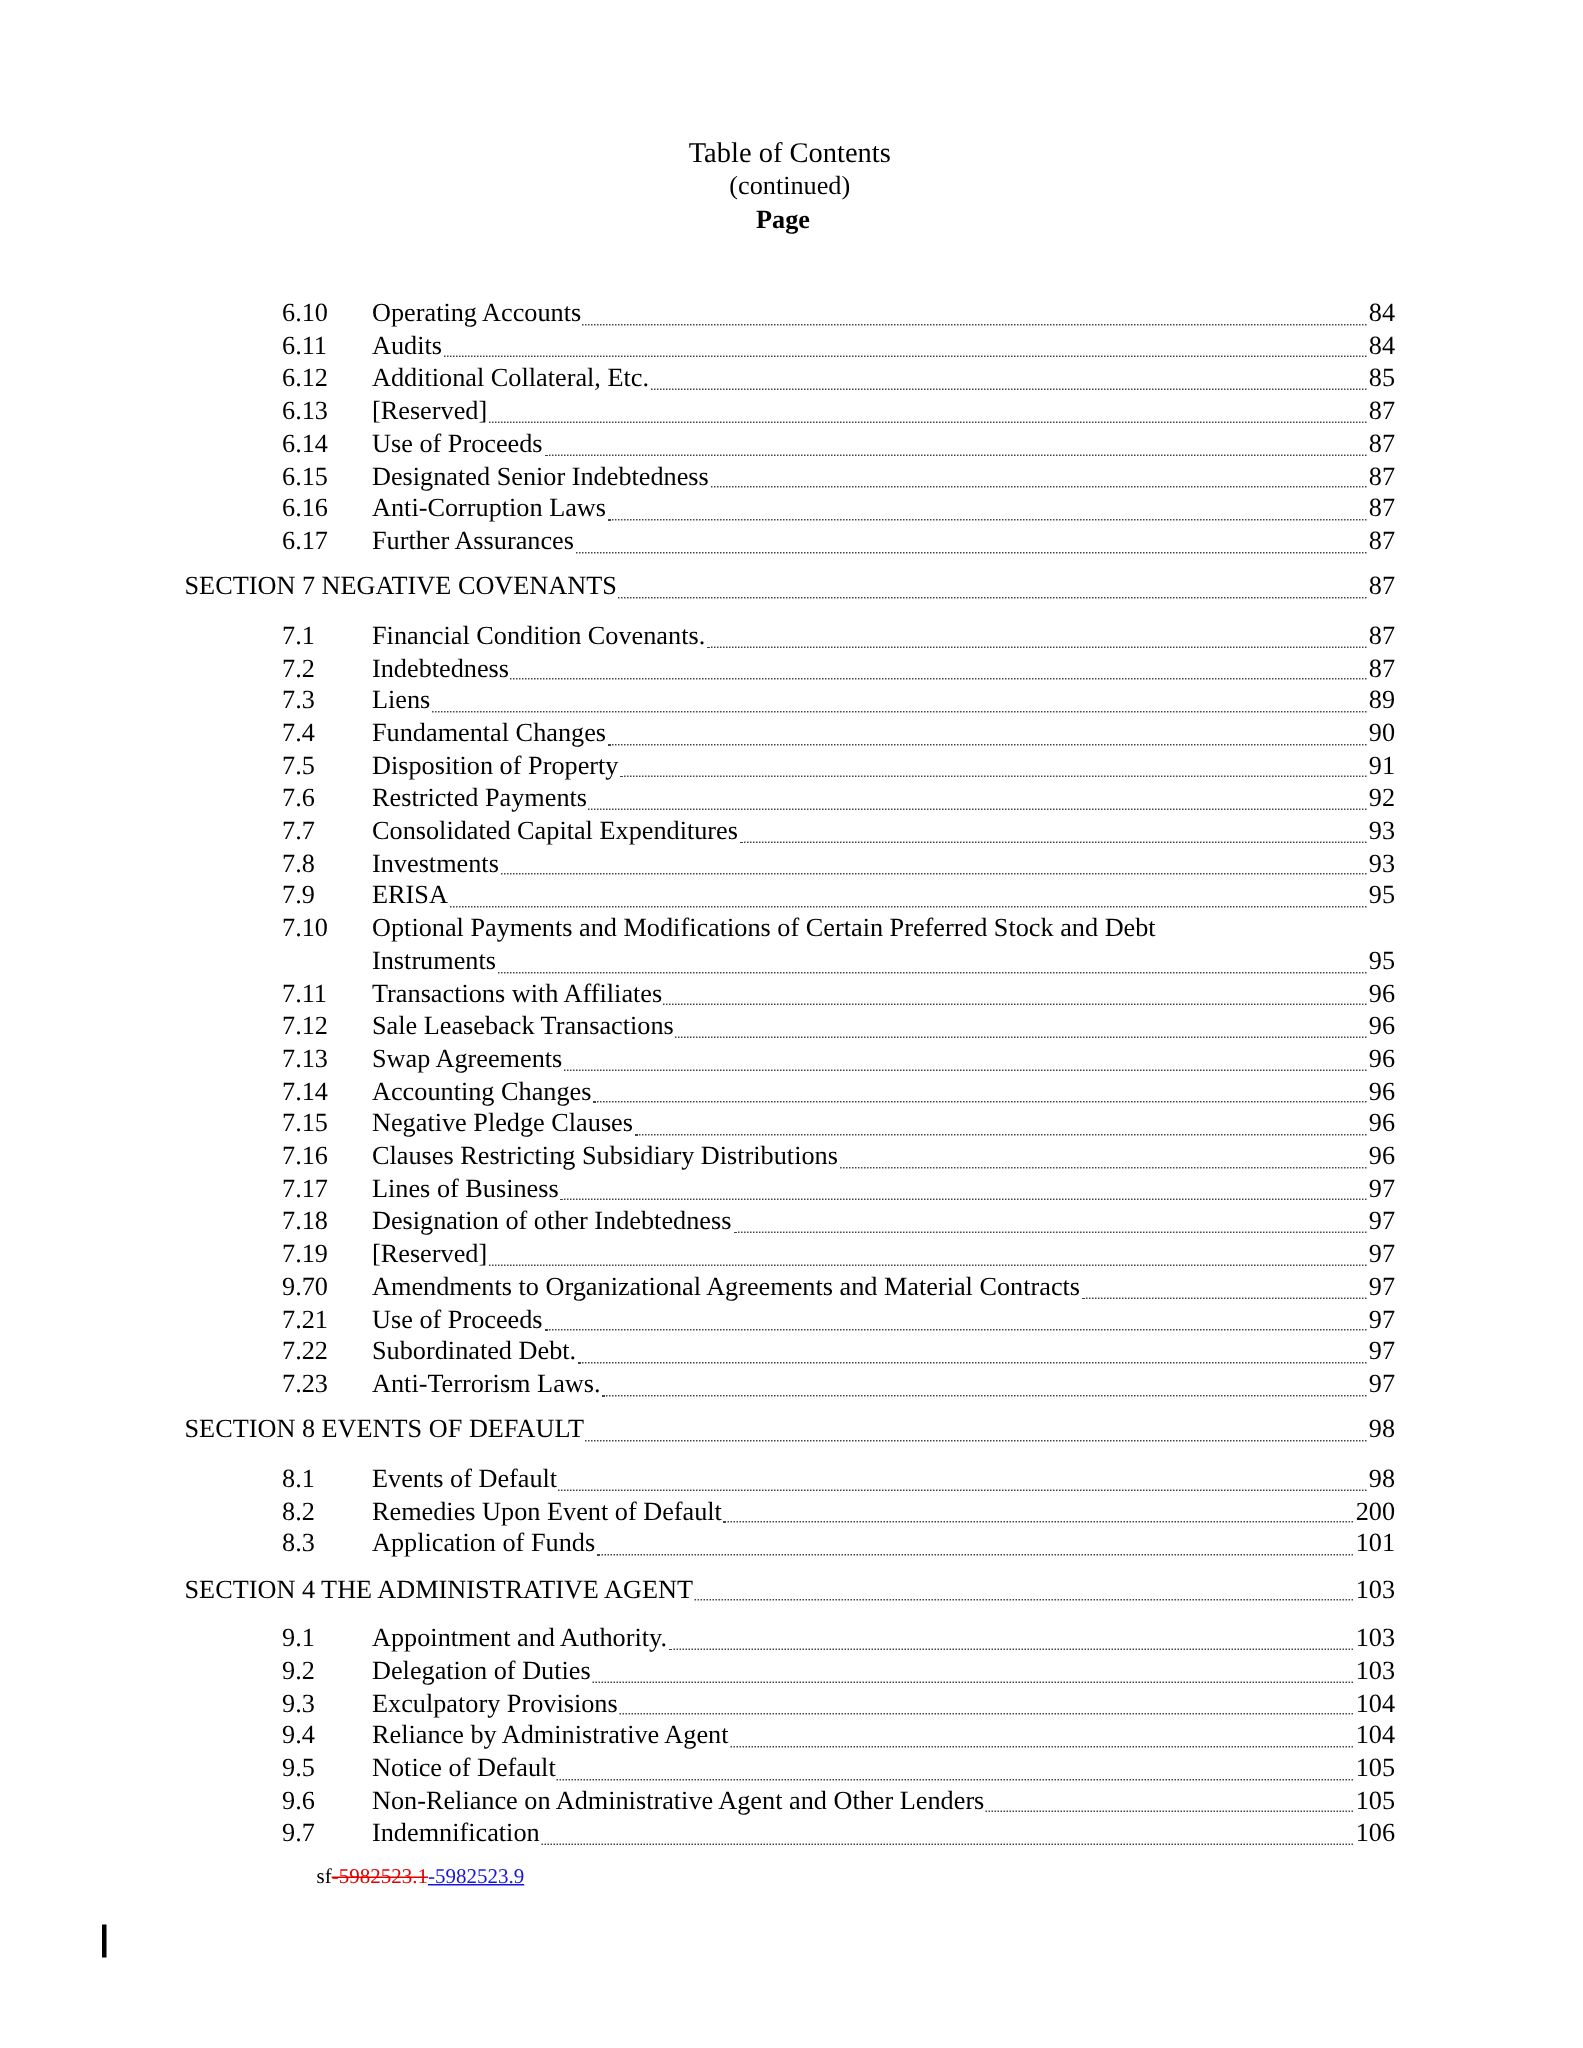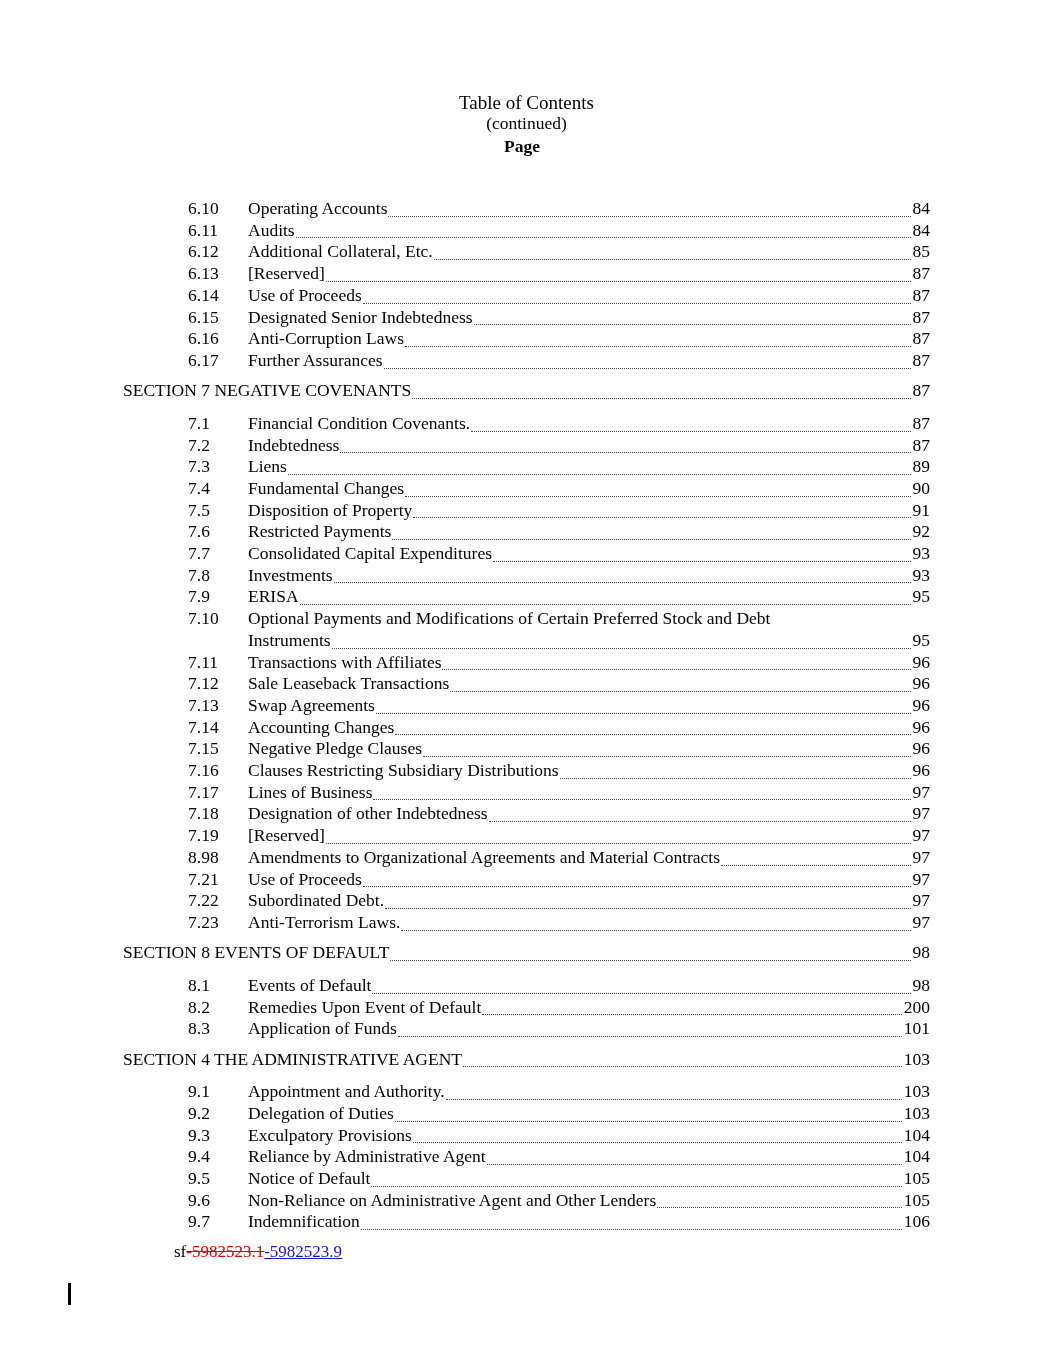--- a/index.html
+++ b/index.html
@@ -65,22 +65,22 @@
     padding-left: 2px;
     white-space: nowrap;
   }
   .footer-pageno {
     text-align: center;
     margin-top: 23px;
     line-height: 21px;
   }
   .footer-docid {
     margin-top: 9px;
-    margin-left: 51px;
-    font-size: 17px;
+    margin-left: 88px;
+    font-size: 14px;
     line-height: 20px;
     font-family: Liberation Serif, serif;
   }
   .deleted-ref {
     color: var(--deleted-color, #e00000);
     text-decoration: line-through;
   }
   .inserted-ref {
     color: var(--inserted-color, #1515dd);
     text-decoration: underline;
@@ -272,21 +272,21 @@
         <span class="dot-leader"></span>
         <span class="entry-page">97</span>
       </div>
       <div class="toc-row item">
         <span class="num-col">7.19</span>
         <span class="entry-title">[Reserved]</span>
         <span class="dot-leader"></span>
         <span class="entry-page">97</span>
       </div>
       <div class="toc-row item">
-        <span class="num-col">8.98</span>
+        <span class="num-col">9.70</span>
         <span class="entry-title">Amendments to Organizational Agreements and Material Contracts</span>
         <span class="dot-leader"></span>
         <span class="entry-page">97</span>
       </div>
       <div class="toc-row item">
         <span class="num-col">7.21</span>
         <span class="entry-title">Use of Proceeds</span>
         <span class="dot-leader"></span>
         <span class="entry-page">97</span>
       </div>

